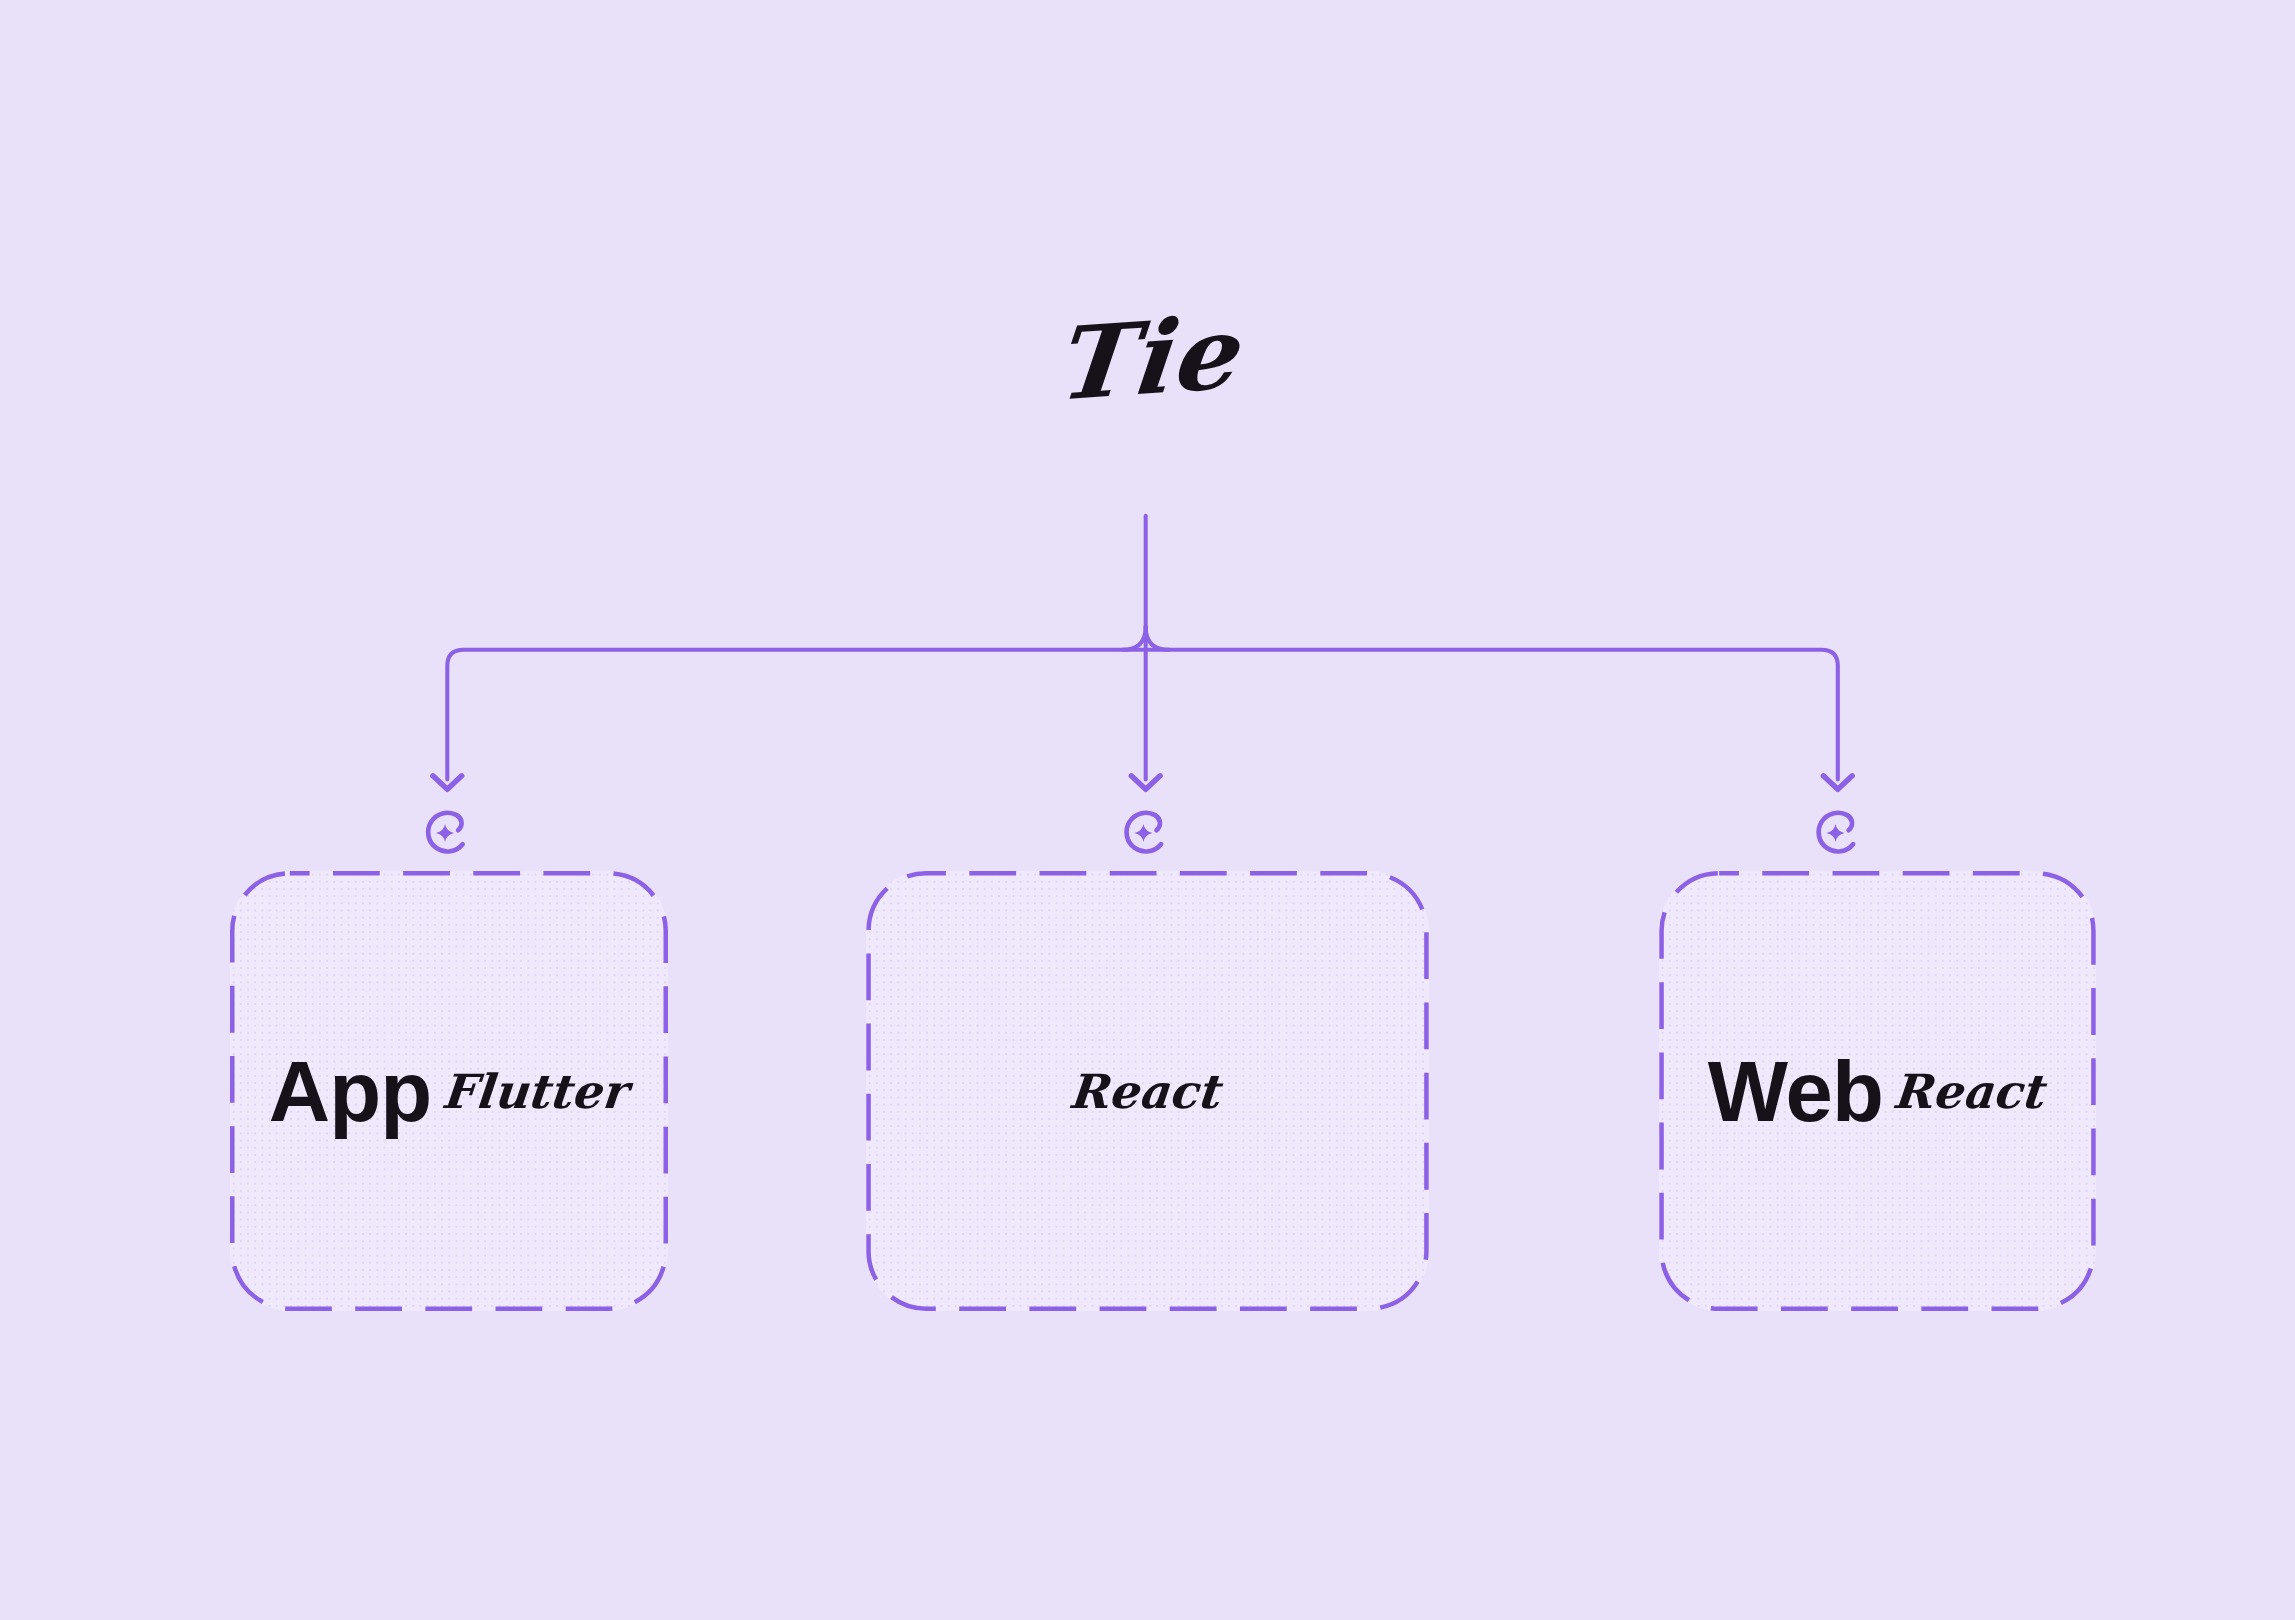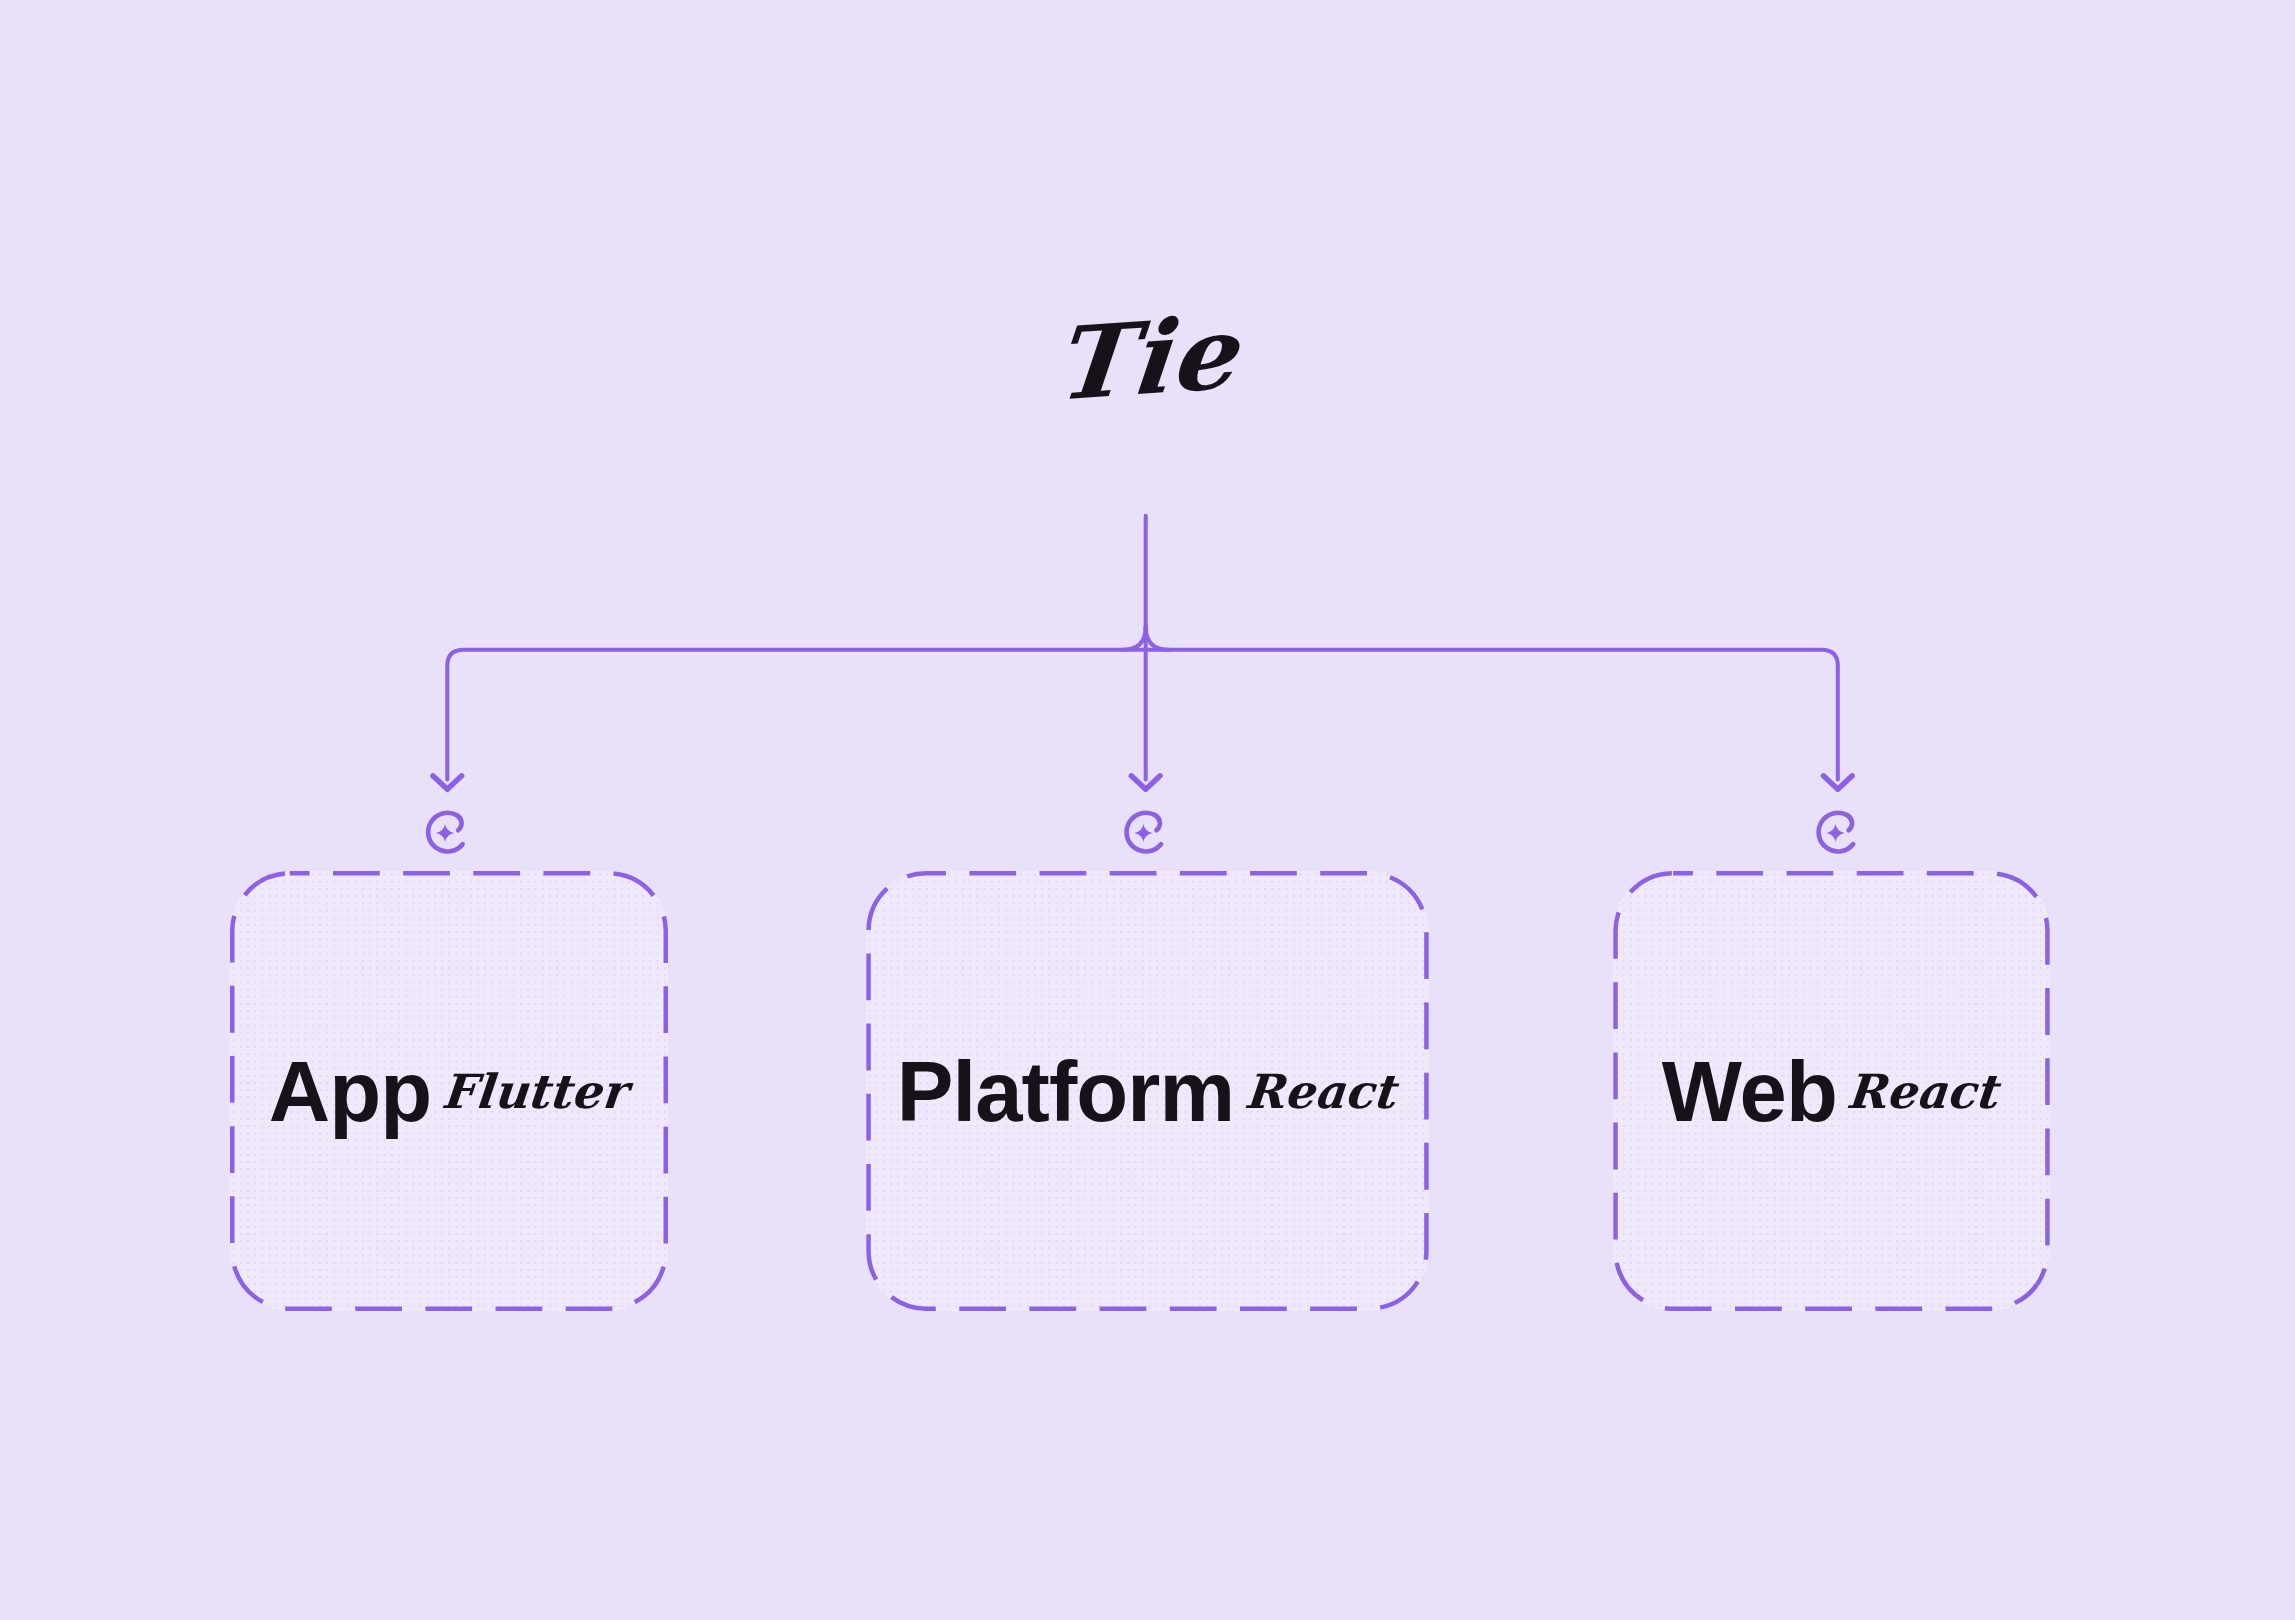--- a/index.html
+++ b/index.html
@@ -83,21 +83,21 @@
   .node-sublabel {
     font-family: "DejaVu Serif", serif;
     font-style: italic;
     font-weight: 700;
     font-size: 47px;
     line-height: 1;
     transform: skewX(-8deg);
   }
   .node-app      { left: 230px;  width: 438px; }
   .node-platform { left: 866px;  width: 563px; }
-  .node-web      { left: 1613px; width: 437px; }
+  .node-web      { left: 1659px; width: 437px; }
 </style>
 </head>
 <body>
 
 <div class="stage">
 
   <div class="logo">
     <span class="logo-script">Tie</span>
   </div>
 
@@ -138,21 +138,20 @@
       <div class="node-label">App</div>
       <div class="node-sublabel">Flutter</div>
     </div>
   </div>
 
   <div class="node node-platform">
     <svg class="node-border" viewBox="0 0 625 489">
       <rect x="2.5" y="2.5" width="620" height="484" rx="64" fill="none" stroke="#8C61E6" stroke-width="5" stroke-dasharray="52 26" stroke-dashoffset="30"></rect>
     </svg>
     <div class="node-content">
-      <div class="node-label">Platform</div>
       <div class="node-sublabel">React</div>
     </div>
   </div>
 
   <div class="node node-web">
     <svg class="node-border" viewBox="0 0 485 489">
       <rect x="2.5" y="2.5" width="480" height="484" rx="64" fill="none" stroke="#8C61E6" stroke-width="5" stroke-dasharray="52 26" stroke-dashoffset="30"></rect>
     </svg>
     <div class="node-content">
       <div class="node-label">Web</div>

